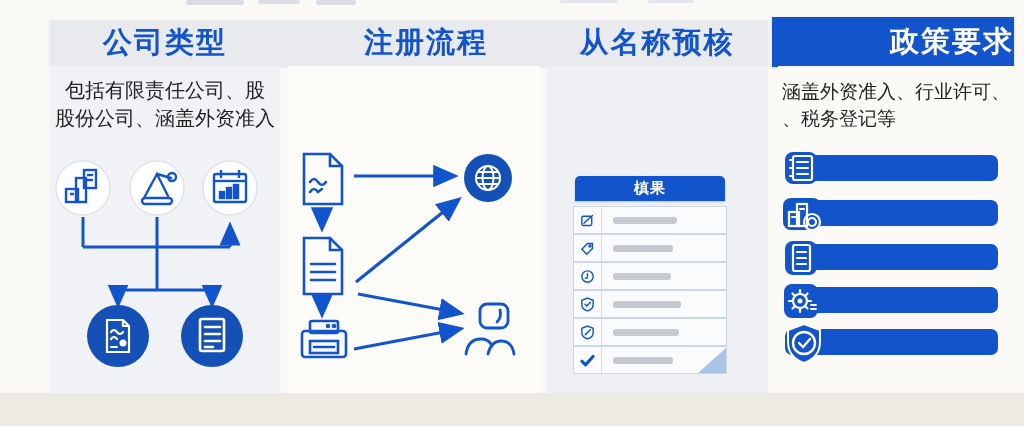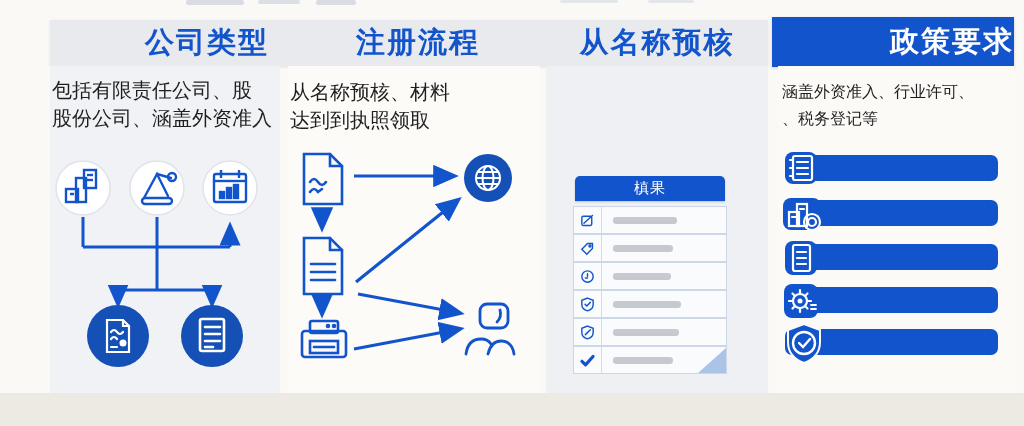--- a/index.html
+++ b/index.html
@@ -11,25 +11,25 @@
                box-shadow:0 1px 3px rgba(0,0,0,.10);}
   .col-header{position:absolute;top:20px;height:46px;display:flex;align-items:center;justify-content:center;
               font-size:29px;font-weight:bold;color:#1254cc;letter-spacing:2px;}
   .col-header.solid{top:17px;height:50px;background:#1254cc;color:#ffffff;box-shadow:0 1px 3px rgba(0,0,0,.18);justify-content:flex-end;}
   .panel{position:absolute;top:66px;height:327px;}
   .p1{left:50px;width:230px;background:#f1f2f6;}
   .p2{left:288px;width:252px;background:#fcfbf8;}
   .p3{left:546px;width:222px;background:#eef0f4;}
   .p4{left:778px;width:236px;background:#fbfaf6;}
   .body-text{position:absolute;color:#1f1f1f;font-weight:500;}
-  .bt-center{}
+  .bt-center{text-align:center;}
   .flow-svg{position:absolute;left:0;top:0;}
   
   .tbl-header{position:absolute;left:575px;top:176px;width:150px;height:25px;background:#1254cc;
-              border-radius:5px 5px 0 0;color:#fff;font-size:15px;font-weight:normal;
+              border-radius:5px 5px 0 0;color:#fff;font-size:15px;font-weight:bold;
               display:flex;align-items:center;justify-content:center;letter-spacing:1px;
               box-shadow:0 1px 2px rgba(0,0,0,.2);}
   .crow{position:absolute;left:573px;width:152px;height:26px;background:#fafbfd;border:1px solid #ccd6e6;
         display:flex;align-items:center;overflow:hidden;}
   .cicon{width:27px;height:100%;display:flex;align-items:center;justify-content:center;
          border-right:1px solid #d5dce8;flex:0 0 27px;}
   .cbar{height:7px;background:#c6cad0;border-radius:3px;margin-left:11px;}
   .fold{position:absolute;right:0;bottom:0;width:0;height:0;
         border-bottom:25px solid #aac4e8;border-left:28px solid transparent;}
   
@@ -41,24 +41,24 @@
 
 <div class="stage">
 
   <div class="artifact" style="left:186px;top:0;width:58px;height:5px;background:#d9dde3;"></div>
   <div class="artifact" style="left:258px;top:0;width:42px;height:4px;background:#dcdfe5;"></div>
   <div class="artifact" style="left:316px;top:0;width:40px;height:5px;background:#d9dde3;"></div>
   <div class="artifact" style="left:560px;top:0;width:58px;height:3px;background:#e3e6ea;"></div>
   <div class="artifact" style="left:648px;top:0;width:46px;height:3px;background:#e3e6ea;"></div>
 
   <div class="header-band"></div>
-  <div class="col-header" style="left:50px;width:230px;padding-left:42px;">
+  <div class="col-header" style="left:50px;width:230px;">
     <span>公司类型</span>
   </div>
-  <div class="col-header" style="left:292px;width:252px;">
+  <div class="col-header" style="left:300px;width:252px;">
     <span>注册流程</span>
   </div>
   <div class="col-header" style="left:546px;width:222px;">
     <span>从名称预核</span>
   </div>
   <div class="col-header solid" style="left:772px;width:242px;">
     <span>政策要求</span>
   </div>
 
   <div class="panel p1"></div>
@@ -138,24 +138,20 @@
       <g stroke="#ffffff" stroke-width="2.6" fill="none" stroke-linecap="round">
         <rect x="150" y="253" width="24" height="32" rx="2"></rect>
         <line x1="155" y1="261" x2="170" y2="261"></line>
         <line x1="155" y1="268" x2="170" y2="268"></line>
         <line x1="155" y1="275" x2="170" y2="275"></line>
         <line x1="155" y1="281" x2="163" y2="281"></line>
       </g>
     </g>
   </svg>
 
-  <div class="body-text bt-center" style="left:290px;top:78px;width:248px;font-size:20px;line-height:28px;">
-    <div>从名称预核、材料</div>
-    <div>达到到执照领取</div>
-  </div>
 
   <svg class="flow-svg" style="left:288px;top:66px;" width="252" height="327" viewBox="0 0 252 327">
 
     <g stroke="#1254cc" stroke-width="2.6" fill="none" stroke-linecap="round">
       <path d="M16,88 h26 l12,12 v38 h-38 z"></path>
       <path d="M42,88 v12 h12"></path>
       <path d="M22,116 q4,-6 8,0 t8,0"></path>
       <path d="M22,126 q4,-6 8,0 l4,-3"></path>
     </g>
 
@@ -258,21 +254,21 @@
   <div class="crow" style="top:346px;">
     <span class="cicon">
       <svg width="19" height="19" viewBox="0 0 24 24" fill="none" stroke="#1254cc" stroke-width="4" stroke-linecap="round" stroke-linejoin="round">
         <path d="M5,13 l4.5,4.5 L19,7"></path>
       </svg>
       </span>
     <span class="cbar" style="width:60px;"></span>
     <span class="fold"></span>
   </div>
 
-  <div class="body-text" style="left:782px;top:78px;width:238px;font-size:16px;line-height:27px;">
+  <div class="body-text" style="left:782px;top:78px;width:238px;font-size:19px;line-height:27px;">
     <div>涵盖外资准入、行业许可、</div>
     <div>、税务登记等</div>
   </div>
 
   <div class="pbar" style="top:155px;">
     <svg class="picon" style="left:-2px;top:-5px;" width="36" height="36" viewBox="0 0 36 36">
       <rect x="2" y="2" width="32" height="32" rx="8" fill="#1254cc"></rect>
       <g stroke="#ffffff" stroke-width="2.2" fill="none" stroke-linecap="round">
         <rect x="10" y="6" width="19" height="24" rx="2"></rect>
         <line x1="14" y1="12" x2="25" y2="12"></line>

